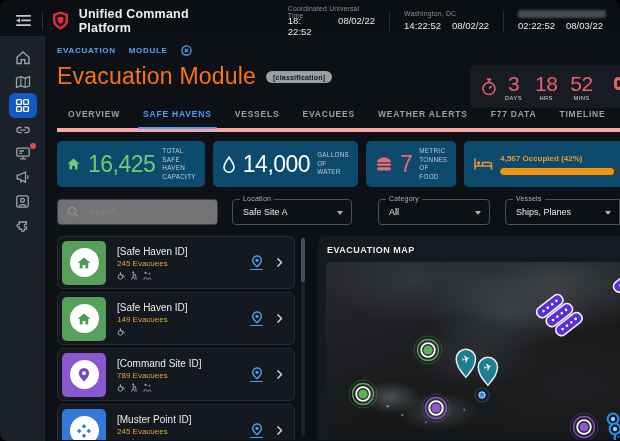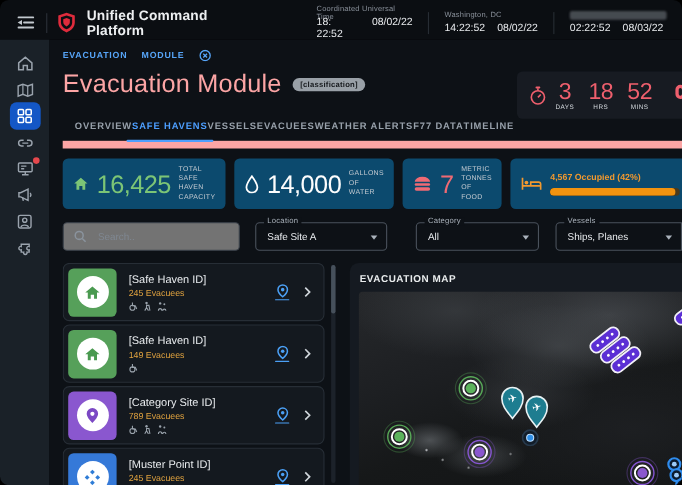--- a/index.html
+++ b/index.html
@@ -27,34 +27,34 @@
   .side-item{margin-bottom:-1px;height:25px;}
   .side-item.active{background:#1457c6;}
   .badge-dot{position:absolute;top:2px;right:1px;width:6px;height:6px;border-radius:50%;background:#e5484d;}
   .main{flex:1;position:relative;background:#0d1116;padding-left:12px;overflow:hidden;}
   
   .breadcrumb{margin-top:9px;display:flex;align-items:center;gap:13px;font-size:8px;font-weight:bold;
               letter-spacing:.7px;color:#57a5f8;}
   .bc-close{display:flex;align-items:center;cursor:pointer;}
   
   .header-row{display:flex;align-items:flex-start;margin-top:6px;height:31px;}
-  .page-title{font-size:23px;color:#fca5a5;font-weight:400;letter-spacing:.2px;line-height:29px;}
+  .page-title{font-size:23px;color:#f97316;font-weight:400;letter-spacing:.2px;line-height:29px;}
   .class-pill{margin-left:10px;margin-top:9px;background:#99a0a7;color:#15181c;font-size:7px;font-weight:bold;
               padding:2.5px 7px;border-radius:8px;letter-spacing:.2px;}
   
   .countdown{position:absolute;top:29px;right:0;height:43px;background:#171b22;border-radius:5px 0 0 5px;
              display:flex;align-items:center;gap:0;padding:0 0 0 11px;overflow:hidden;width:150px;}
   .cd-icon{margin-right:8px;display:flex;}
   .cd-seg{display:flex;flex-direction:column;align-items:center;margin-right:13px;}
   .cd-num{font-size:21px;color:#ee5f6d;line-height:21px;letter-spacing:-.5px;}
   .cd-unit{font-size:5.8px;color:#d4d9de;letter-spacing:.4px;margin-top:1px;}
   .cd-div{width:1px;height:26px;background:#2c333b;margin-right:8px;}
   .cd-partial{width:9px;height:13px;border:3px solid #ee5f6d;border-radius:7px;margin-top:-6px;flex-shrink:0;}
   
-  .tabs{display:flex;margin-top:12px;border-bottom:7px solid #fca5a5;padding-left:11px;}
+  .tabs{display:flex;gap:23px;margin-top:12px;border-bottom:4px solid #fca5a5;padding-left:11px;}
   .tab{font-size:8.5px;font-weight:bold;letter-spacing:.8px;color:#97a0aa;padding:4px 0 9px;position:relative;cursor:pointer;}
   .tab.active{color:#4d9fff;}
   .tab.active::after{content:'';position:absolute;left:-5px;right:-5px;bottom:-1px;height:2px;background:#4d9fff;border-radius:1px;}
   
   .stats{display:flex;gap:8px;margin-top:9px;height:46px;}
   .stat{background:#0c4a6e;border-radius:5px;display:flex;align-items:center;padding:0 9px;gap:7px;}
   .stat .icon{display:flex;flex-shrink:0;}
   .stat-value{font-size:23px;letter-spacing:-.5px;line-height:24px;white-space:nowrap;}
   .stat-label{font-size:6.3px;letter-spacing:.3px;color:#c3cad1;text-transform:uppercase;line-height:1.35;max-width:58px;}
   .stat.s1{width:172px;}.stat.s1 .stat-value{color:#7cc576;}
@@ -449,21 +449,21 @@
           <div class="site-card">
             <div class="tile purple">
                 <div class="disc">
               <svg width="14" height="16" viewBox="0 0 14 16">
                     <path d="M7 1 a5.2 5.2 0 0 1 5.2 5.2 C12.2 9.8 7 14.5 7 14.5 S1.8 9.8 1.8 6.2 A5.2 5.2 0 0 1 7 1 Z" fill="#7b48c4"></path>
                     <circle cx="7" cy="6.2" r="1.9" fill="#ffffff"></circle>
                   </svg>
             </div>
               </div>
             <div class="site-info">
-              <div class="site-title">[Category Site ID]</div>
+              <div class="site-title">[Command Site ID]</div>
               <div class="site-evac">789 Evacuees</div>
               <div class="amenities">
                 <svg width="8" height="9" viewBox="0 0 8 9">
                     <circle cx="3.4" cy="5.8" r="2.3" fill="none" stroke="#99a2ab" stroke-width="1"></circle>
                     <path d="M3.4 1 v3 h2.6 l1.4 2.8" fill="none" stroke="#99a2ab" stroke-width="1"></path>
                   </svg>
                 <svg width="8" height="9" viewBox="0 0 8 9">
                     <circle cx="3.2" cy="1.5" r="1.1" fill="#99a2ab"></circle>
                     <path d="M3.2 2.8 v2.8 l-1.6 2.8 M3.2 5.6 l1.8 2.8 M3.2 3.6 h2.2 l.9 4.8" fill="none" stroke="#99a2ab" stroke-width="1"></path>
                   </svg>

